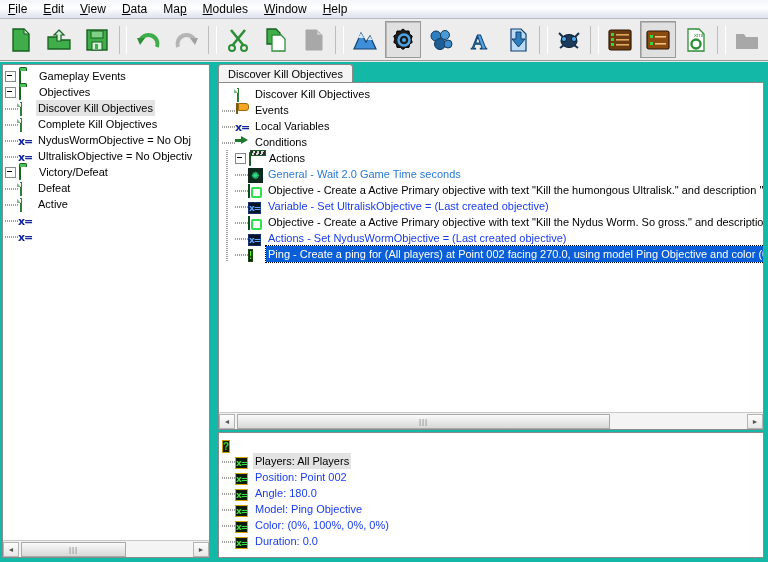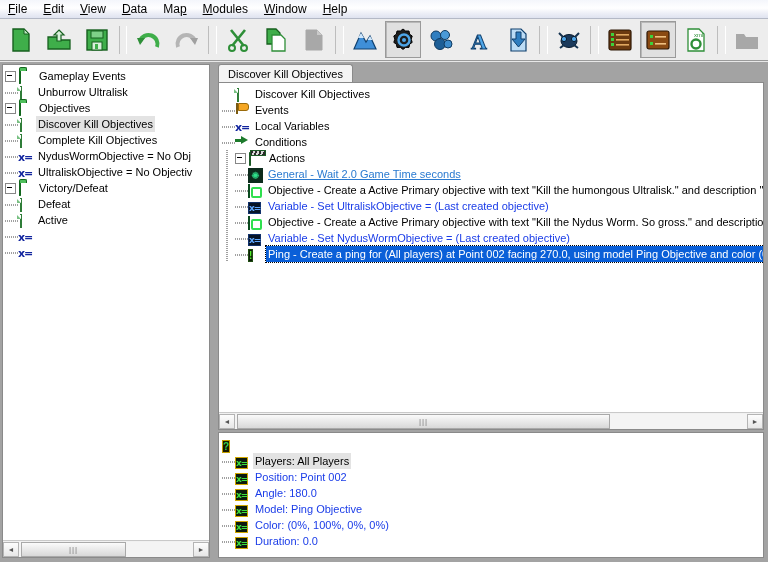--- a/index.html
+++ b/index.html
@@ -49,21 +49,21 @@
     background:#e0e0e0;
     border:1px solid #9a9a9a;
     box-shadow:inset 1px 1px 0 #b8b8b8;
   }
   .tb-sep{width:7px;height:28px;border-left:1px solid #bdbdbd;border-right:1px solid #ffffff;margin:0 2px;}
 
   
   .workspace{
     position:absolute;left:0;top:62px;
     width:768px;height:500px;
-    background:#a3a3a3;
+    background:#14b8a6;
   }
   
   .left-panel{
     position:absolute;left:2px;top:2px;width:208px;height:494px;
     background:#ffffff;
     border:1px solid #8a8a8a;
     box-sizing:border-box;
     display:flex;flex-direction:column;
   }
   .left-tree{
@@ -252,21 +252,21 @@
     text-align:center;
   }
   .ico-param{
     width:13px;height:12px;margin-top:2px;
     background:#0d1a0d;border:1px solid #d2a800;
     color:#3ce03c;font-size:9px;font-weight:bold;line-height:12px;
     text-align:center;letter-spacing:-1px;
     font-family:"DejaVu Sans", sans-serif;
   }
   .t-blue{color:#1a3ce8;}
-  .t-cyan{color:#2a7ad0;text-decoration:underline;}
+  .t-cyan{color:#2a7ad0;}
   .t-black{color:#000;}
 
   
   .hscroll{
     height:17px;flex:0 0 auto;
     background:#f1f1f1;
     border-top:1px solid #c9c9c9;
     display:flex;align-items:center;
     box-sizing:border-box;
   }
@@ -447,25 +447,20 @@
 <div class="workspace">
 
   <div class="left-panel">
     <div class="left-tree" id="left-tree">
         <div class="row">
           <span class="exp"></span>
           <span class="ico"><span class="ico-folder"></span></span>
           <span class="lbl t-black">Gameplay Events</span>
         </div>
         <div class="row">
-          <span class="dotline"></span>
-          <span class="ico"><span class="ico-doc"></span></span>
-          <span class="lbl t-black">Unburrow Ultralisk</span>
-        </div>
-        <div class="row">
           <span class="exp"></span>
           <span class="ico"><span class="ico-folder"></span></span>
           <span class="lbl t-black">Objectives</span>
         </div>
         <div class="row sel-gray">
           <span class="dotline"></span>
           <span class="ico"><span class="ico-doc"></span></span>
           <span class="lbl t-black">Discover Kill Objectives</span>
         </div>
         <div class="row">
@@ -571,21 +566,21 @@
           <div class="row">
             <span class="vline on"></span>
             <span class="dotline"></span>
             <span class="ico"><span class="ico-obj"></span></span>
             <span class="lbl t-black">Objective - Create a Active Primary objective with text "Kill the Nydus Worm.  So gross." and descriptio</span>
           </div>
           <div class="row">
             <span class="vline on"></span>
             <span class="dotline"></span>
             <span class="ico"><span class="ico-varblk">x=</span></span>
-            <span class="lbl t-blue">Variable - Set NydusWormObjective = (Last created objective)</span>
+            <span class="lbl t-blue">Actions - Set NydusWormObjective = (Last created objective)</span>
           </div>
           <div class="row sel-blue">
             <span class="vline on"></span>
             <span class="dotline"></span>
             <span class="ico"><span class="ico-ping">!</span></span>
             <span class="lbl t-blue">Ping - Create a ping for (All players) at Point 002 facing 270.0, using model Ping Objective and color (0</span>
           </div>
         </div>
       <div class="hscroll">
         <div class="sb-arrow">◄</div>

